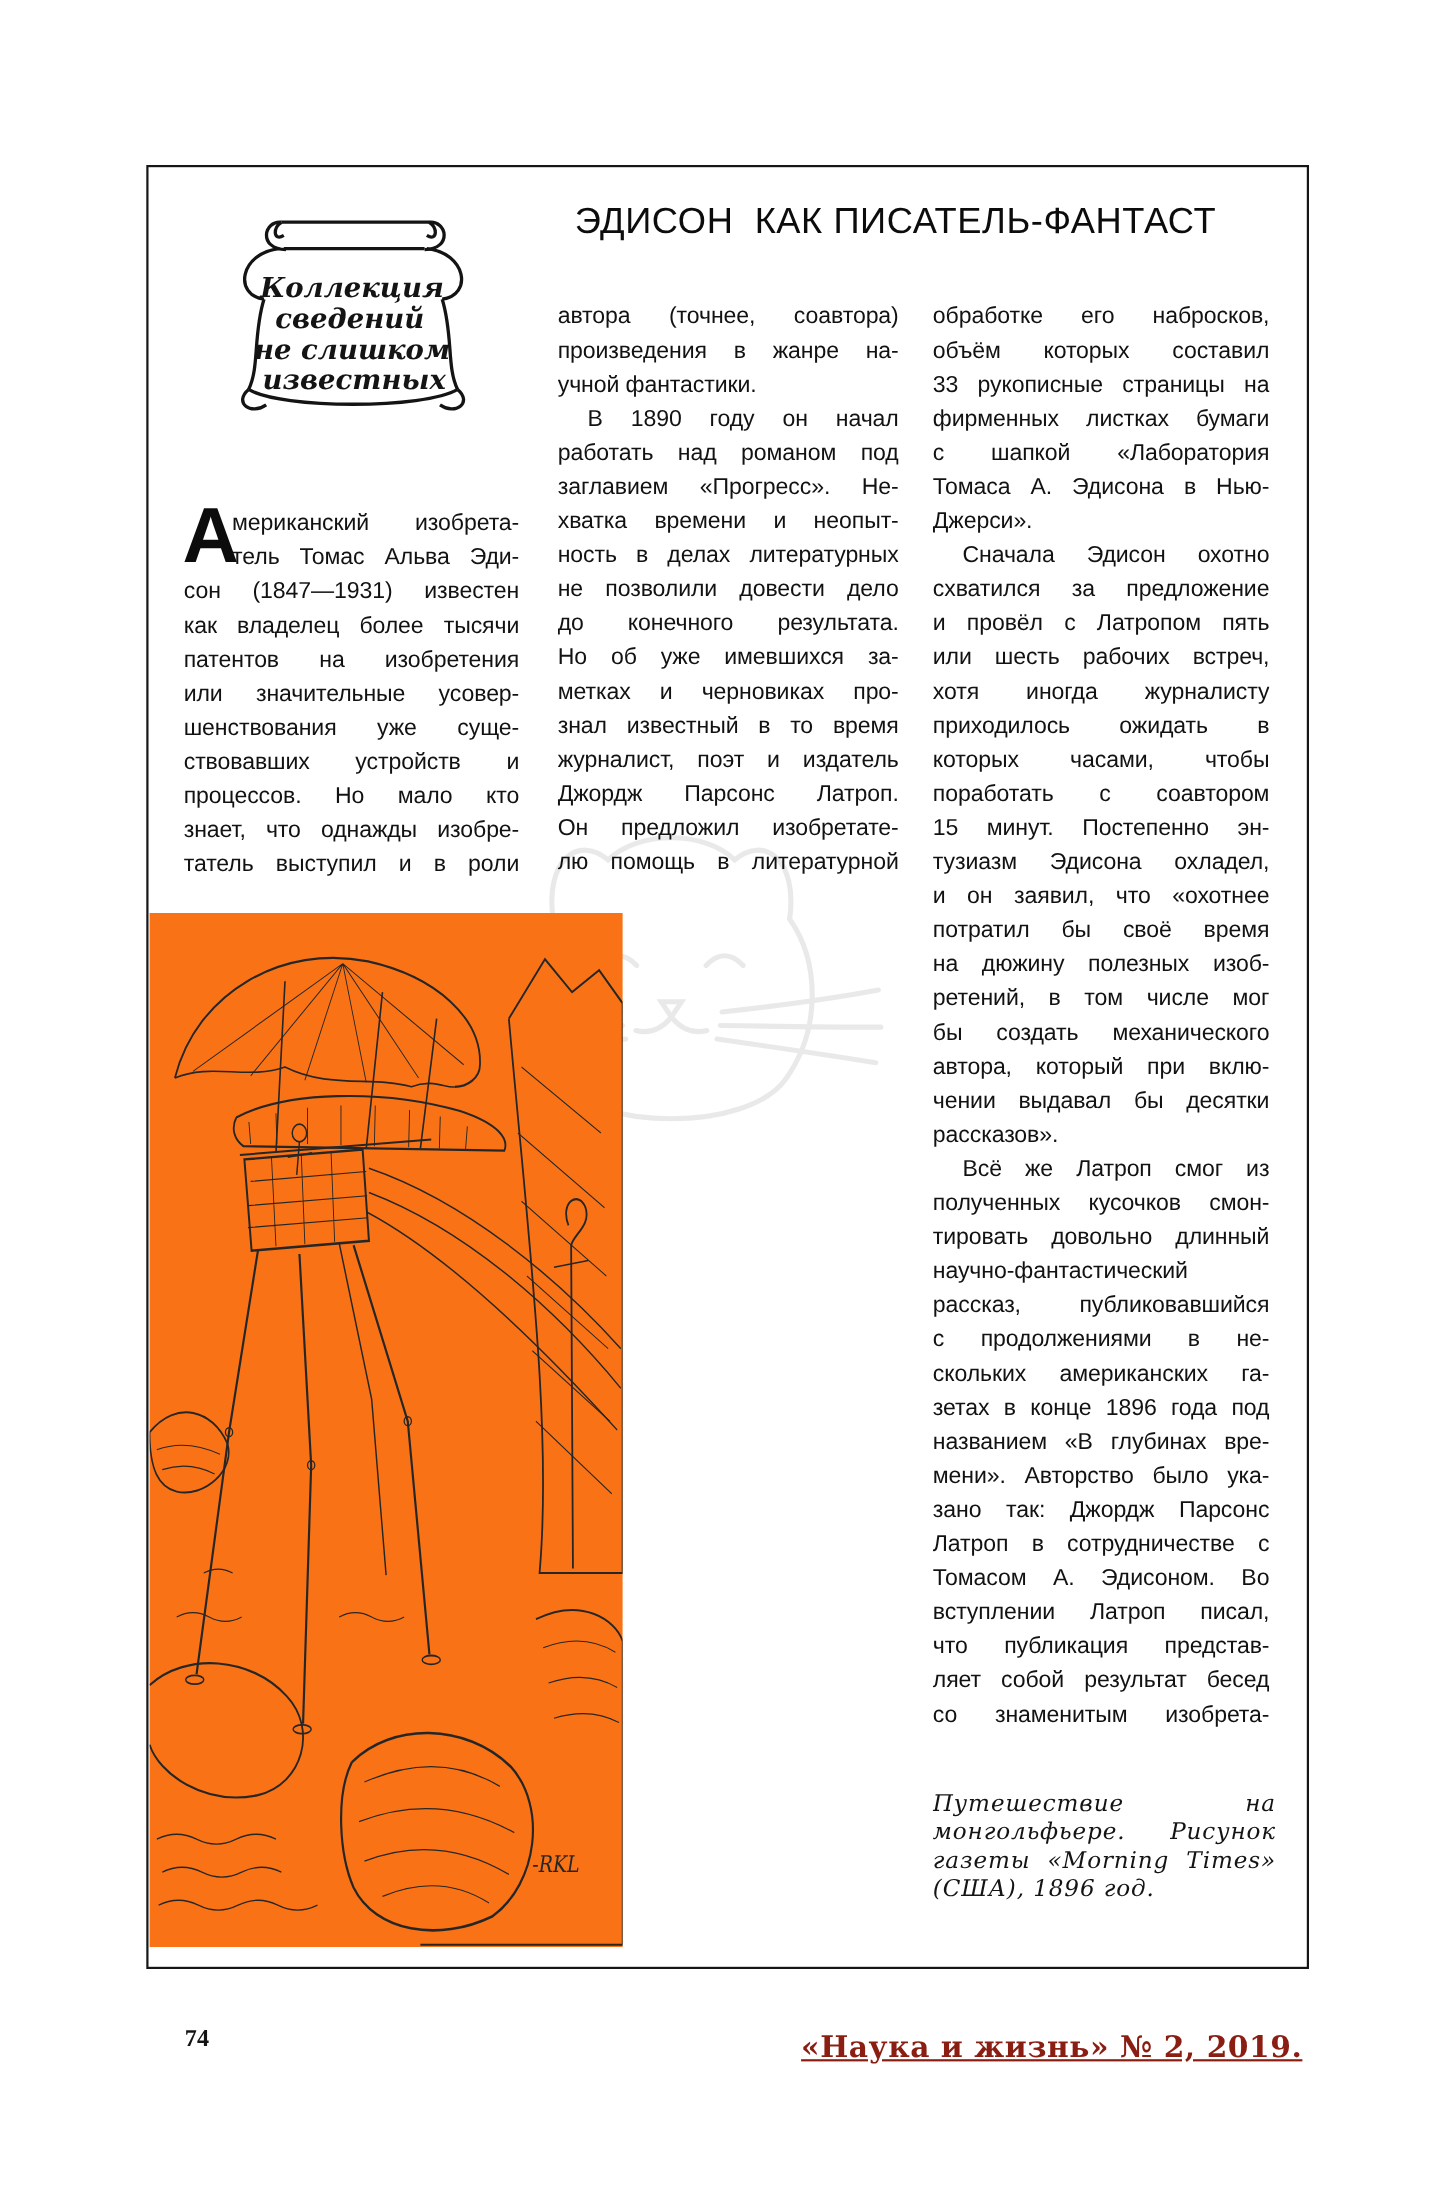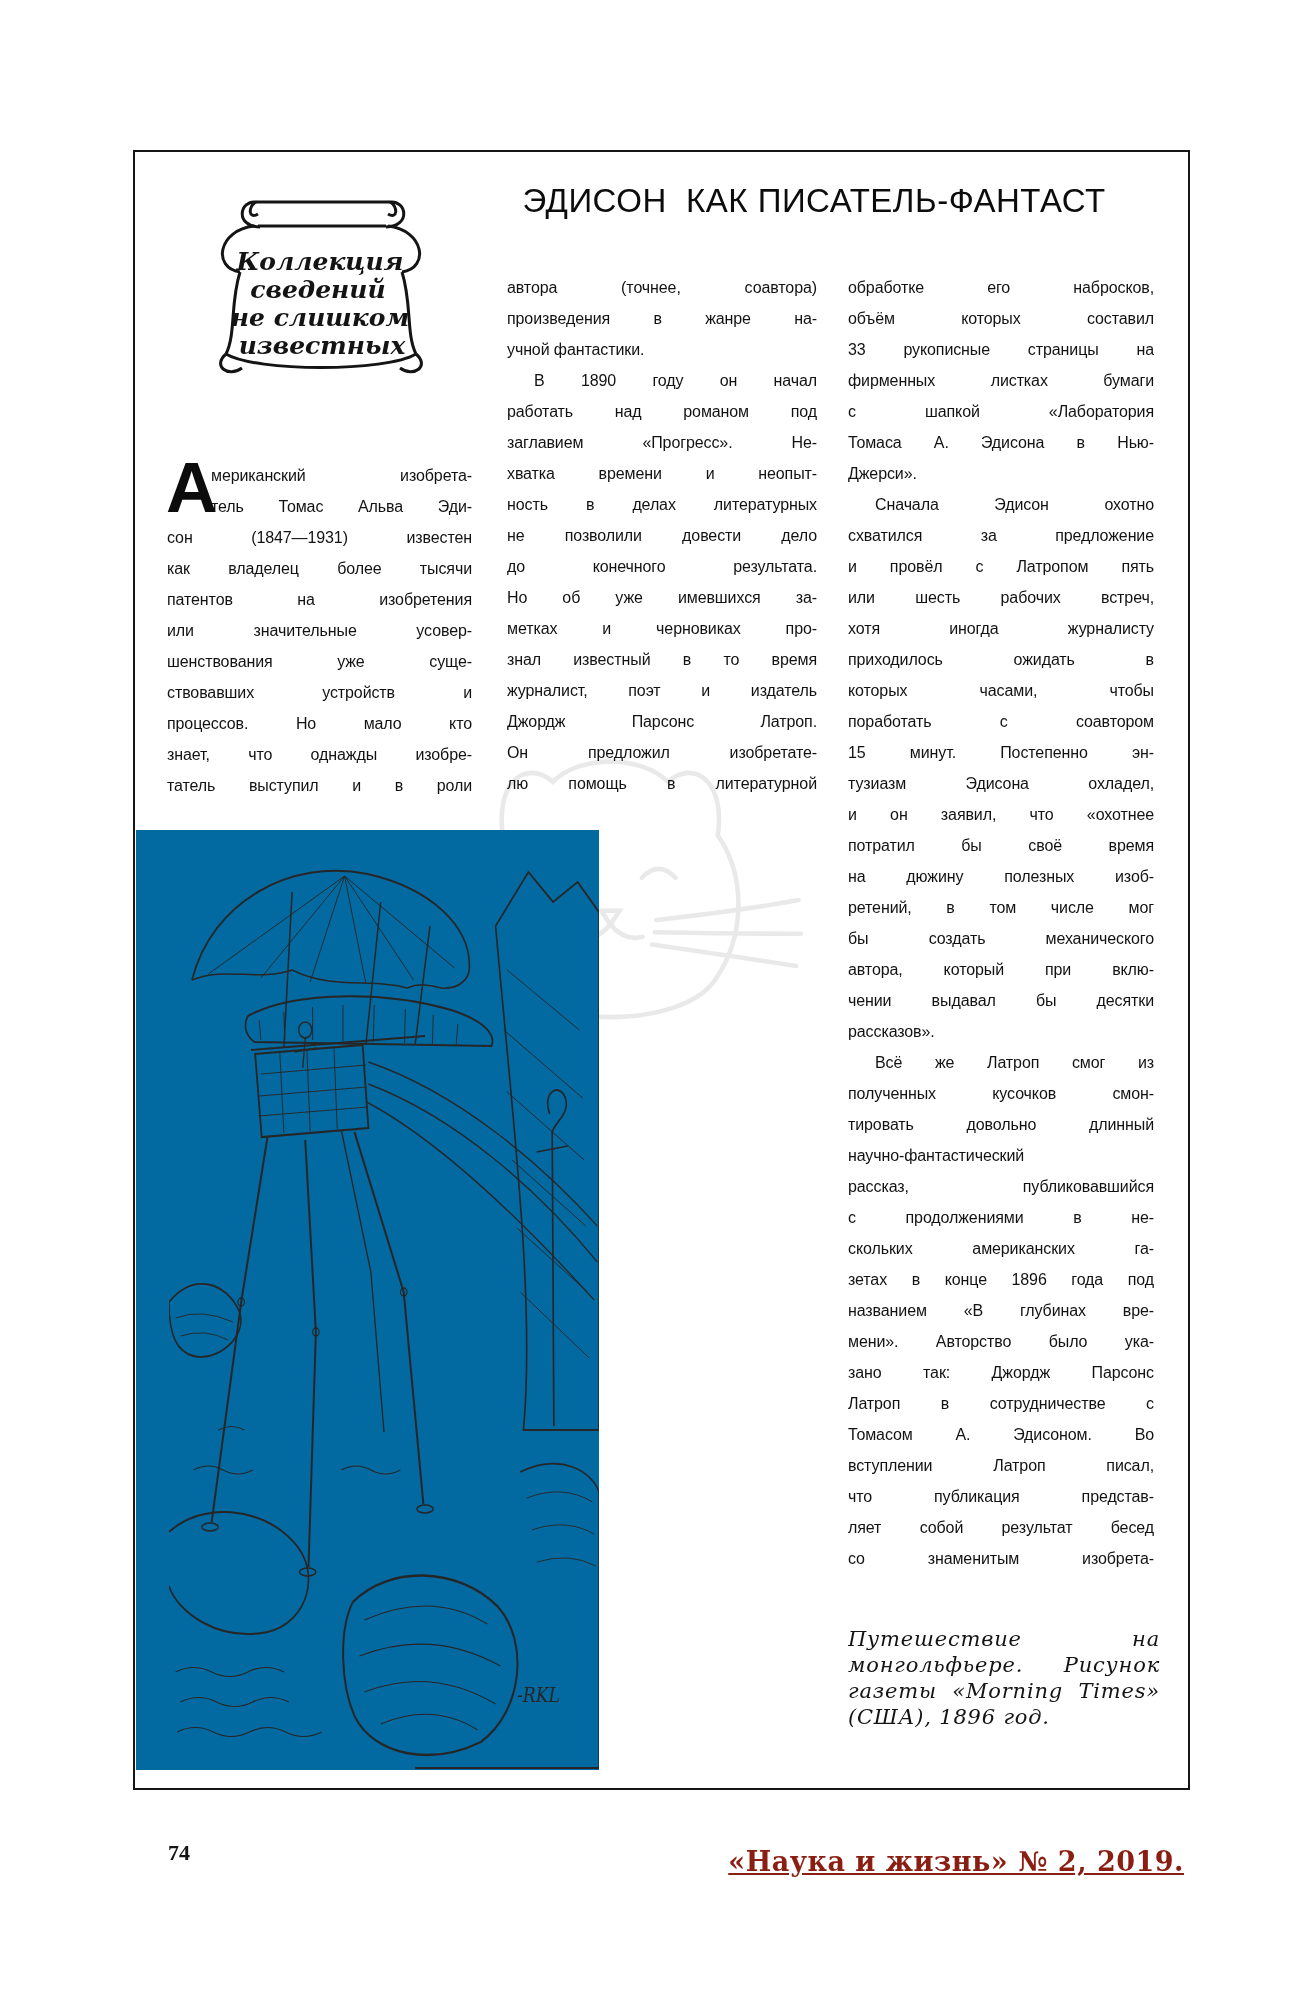--- a/index.html
+++ b/index.html
@@ -9,38 +9,37 @@
   }
   .frame{
     position:absolute;left:133px;top:150px;width:1053px;height:1636px;
     border:2px solid #161616;
   }
   .article-title{
     position:absolute;left:440px;top:182px;width:748px;text-align:center;
     font-weight:normal;font-size:33px;letter-spacing:0.5px;white-space:pre;color:#0c0c0c;
   }
   .rubric-scroll{position:absolute;left:198px;top:186px;width:248px;height:192px;}
-  .text-col{position:absolute;font-size:16px;line-height:31px;color:#121212;letter-spacing:-0.1px;}
+  .text-col{position:absolute;font-size:21px;line-height:31px;color:#121212;letter-spacing:-0.1px;}
   .tline{
     height:31px;overflow:hidden;text-align:justify;text-align-last:justify;text-justify:inter-word;
   }
   .tline.pend{text-align-last:left;}
   .tline.indent{padding-left:27px;}
   .tline.dc{padding-left:44px;}
   .col1{left:167px;top:460px;width:305px;}
   .col2{left:507px;top:272px;width:310px;}
   .col3{left:848px;top:272px;width:306px;}
   .dropcap{
     position:absolute;left:166px;top:452px;font-size:71px;line-height:71px;
     font-weight:bold;color:#0c0c0c;
   }
   .illustration{
     position:absolute;left:136px;top:830px;width:430px;height:940px;
-    background:#0369a1;
-    padding-left:33px;
+    background:#f97316;
   }
   .illustration svg{display:block;width:100%;height:100%;}
   .watermark-cat{position:absolute;left:380px;top:728px;width:430px;height:450px;opacity:0.5;}
   .caption{
     position:absolute;left:848px;top:1626px;width:312px;
     font-family:"DejaVu Serif",serif;font-style:italic;font-size:21px;line-height:26px;
     letter-spacing:0.8px;color:#141414;
   }
   .caption .tline{height:26px;}
   .footer-page-number{

